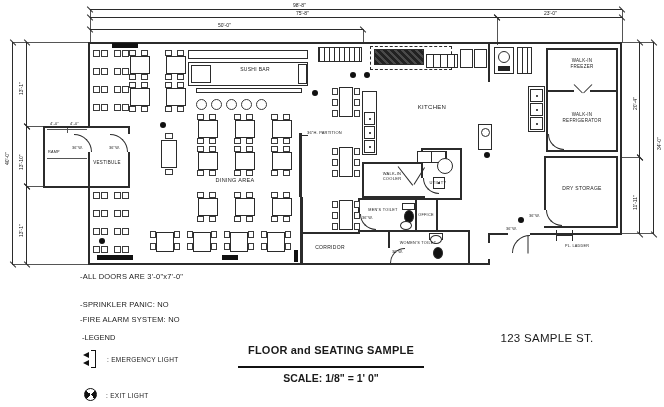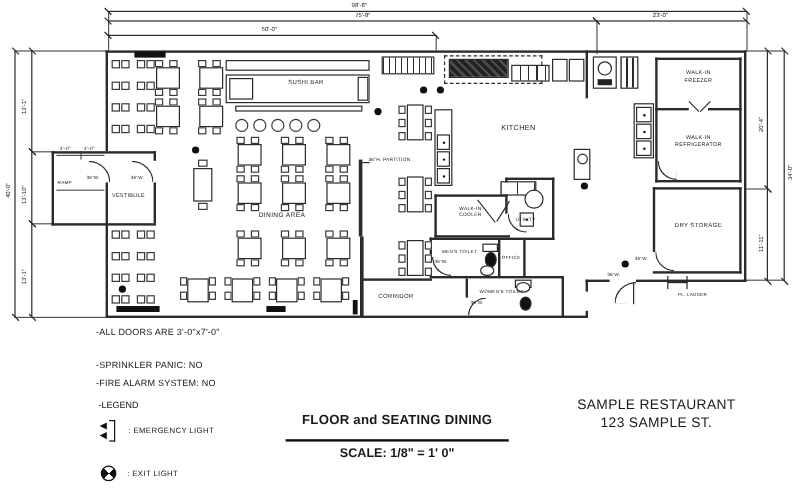--- a/index.html
+++ b/index.html
@@ -38,26 +38,25 @@
     <div class="bar"></div>
     <div class="tick" style="top:0"></div>
     <div class="tick" style="bottom:0"></div>
     <div class="tri" style="left:1px;top:2px"></div>
     <div class="tri" style="left:1px;top:10px"></div>
   </div>
   <div class="legend-label" style="left:107px;top:356px">:  EMERGENCY  LIGHT</div>
   <div class="exit-sym"></div>
   <div class="legend-label" style="left:106px;top:392px">:  EXIT  LIGHT</div>
 
-  <div class="title">FLOOR and SEATING DINING</div>
+  <div class="title">FLOOR and SEATING SAMPLE</div>
   <div class="title-line"></div>
   <div class="scale">SCALE:  1/8" = 1' 0"</div>
 
   <div class="proj">
-    <div>SAMPLE RESTAURANT</div>
     <div>123 SAMPLE ST.</div>
   </div>
 <div style="position: absolute; left: 90px; top: 10px; width: 1px; height: 32px; background: rgb(85, 85, 85);"></div>
     <div style="position: absolute; left: 622px; top: 10px; width: 1px; height: 32px; background: rgb(85, 85, 85);"></div>
     <div style="position: absolute; left: 497px; top: 17px; width: 1px; height: 28px; background: rgb(85, 85, 85);"></div>
     <div style="position: absolute; left: 363px; top: 29px; width: 1px; height: 13px; background: rgb(85, 85, 85);"></div>
     <div style="position: absolute; left: 12px; top: 42px; width: 76px; height: 1px; background: rgb(85, 85, 85);"></div>
     <div style="position: absolute; left: 12px; top: 264px; width: 76px; height: 1px; background: rgb(85, 85, 85);"></div>
     <div style="position: absolute; left: 26px; top: 126px; width: 19px; height: 1px; background: rgb(85, 85, 85);"></div>
     <div style="position: absolute; left: 26px; top: 186px; width: 19px; height: 1px; background: rgb(85, 85, 85);"></div>

